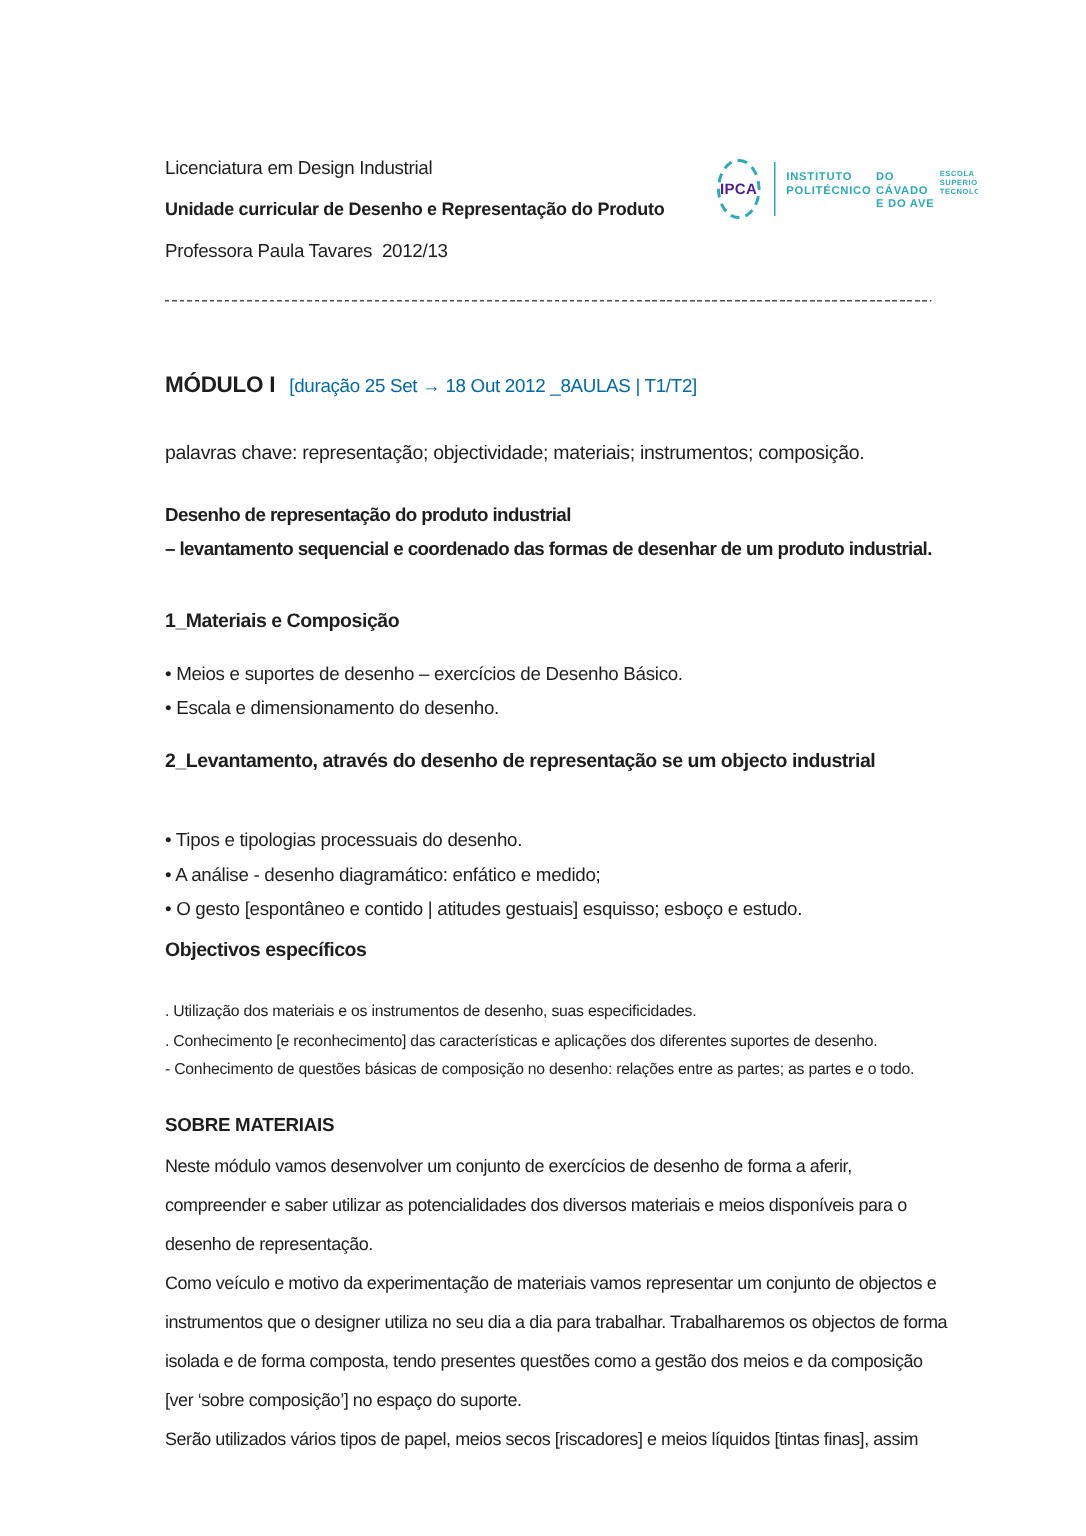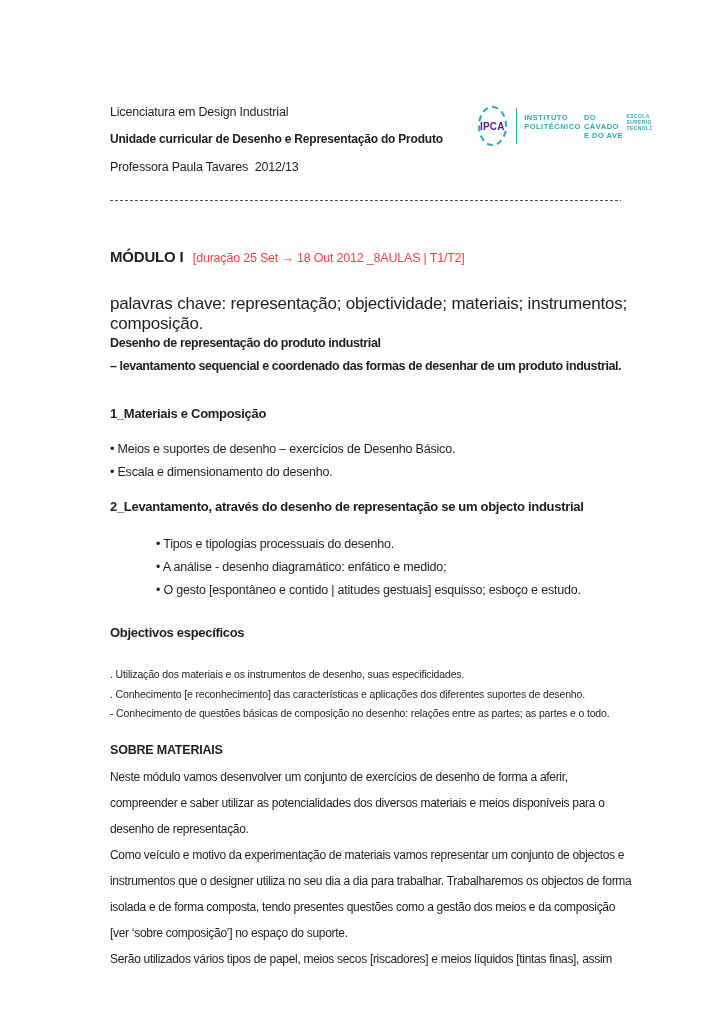--- a/index.html
+++ b/index.html
@@ -35,31 +35,31 @@
 
   
   .rule {
     top: 200px; width: 511px; height: 1px;
     background: repeating-linear-gradient(to right, #4d4d4d 0, #4d4d4d 3px, transparent 3px, transparent 5px);
   }
 
   
   .module { top: 248px; white-space: nowrap; }
   .module-title { font-size: 15px; font-weight: bold; letter-spacing: -0.2px; }
-  .module-duration { font-size: 12.5px; color: #ef4444; margin-left: 5px; letter-spacing: -0.2px; }
+  .module-duration { font-size: 12.5px; color: #0369a1; margin-left: 5px; letter-spacing: -0.2px; }
 
-  .keywords { top: 294px; font-size: 17px; letter-spacing: -0.2px; }
+  .keywords { top: 294px; font-size: 13px; letter-spacing: -0.2px; }
 
   .subject { top: 332px; font-size: 12.5px; font-weight: bold; line-height: 23px; letter-spacing: -0.4px; white-space: nowrap; }
 
   .sec-title { font-size: 13px; font-weight: bold; letter-spacing: -0.3px; white-space: nowrap; }
   .sec1-title { top: 406px; }
   .sec1-items { top: 438px; }
   .sec2-title { top: 499px; }
-  .sec2-items { top: 533px; margin-left: 46px; }
+  .sec2-items { top: 549px; }
   .bullets { font-size: 12.5px; line-height: 23px; letter-spacing: -0.2px; white-space: nowrap; }
 
   .obj-title { top: 625px; }
   .obj-items { top: 665px; font-size: 10.5px; line-height: 19.5px; letter-spacing: -0.15px; white-space: nowrap; }
 
   .about-title { top: 743px; font-size: 12.5px; font-weight: bold; letter-spacing: -0.2px; }
   .about-lines { top: 764px; font-size: 12px; line-height: 26px; letter-spacing: -0.3px; white-space: nowrap; }
 </style>
 </head>
 <body>

